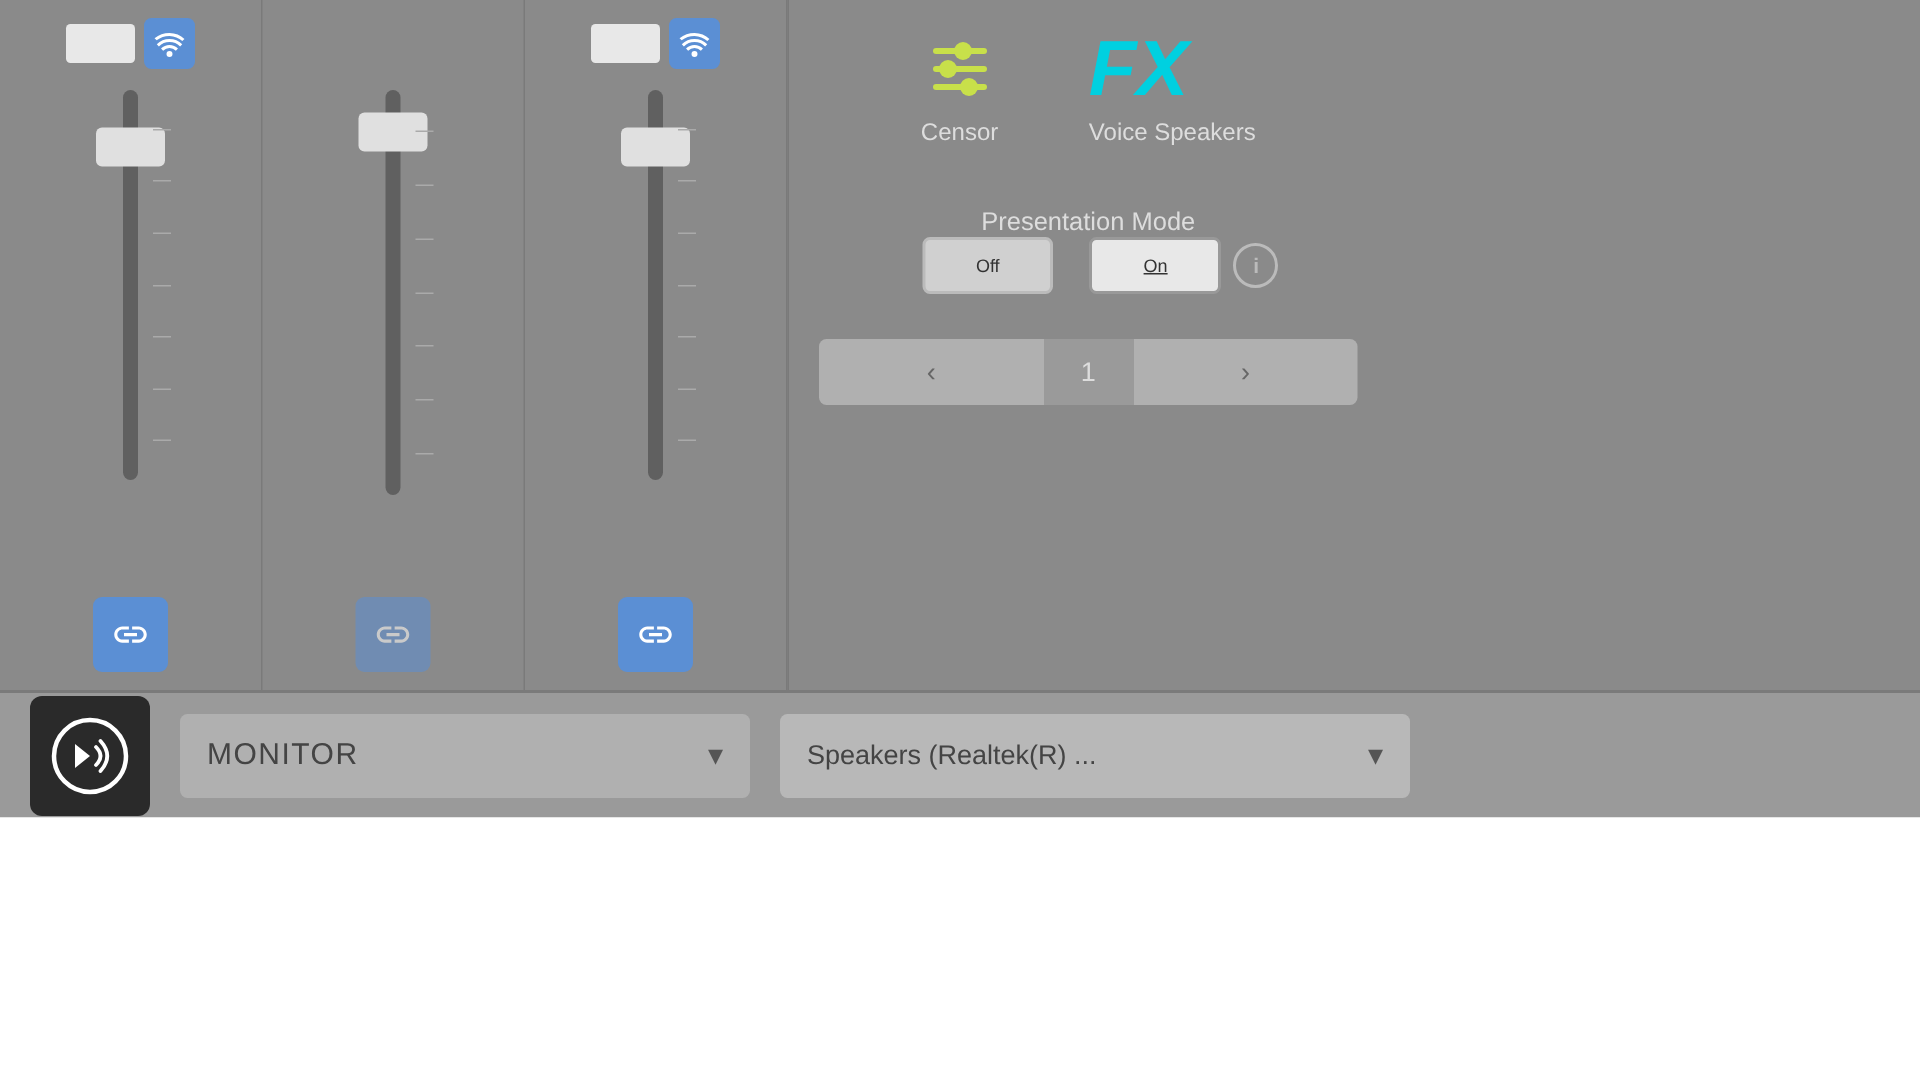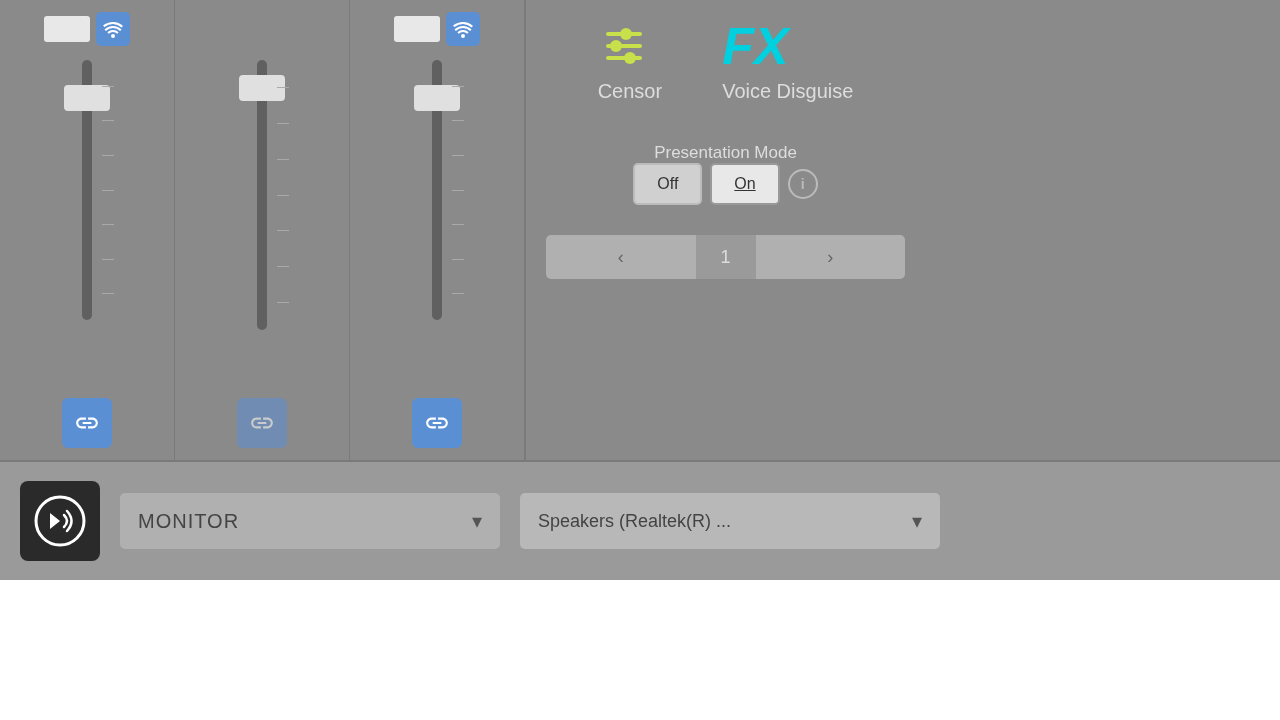--- a/index.html
+++ b/index.html
@@ -46,21 +46,21 @@
     .fx-text {
       color: #00d0e0;
       font-size: 52px;
       font-weight: bold;
       line-height: 1;
       font-style: italic;
     }
 
     .effect-label {
       color: #ddd;
-      font-size: 20px;
+      font-size: 16px;
     }
 
     .presentation-section {
       width: 100%;
       margin-top: 20px;
     }
 
     .presentation-title {
       color: #ddd;
       font-size: 17px;
@@ -68,28 +68,29 @@
     }
 
     .presentation-controls {
       display: flex;
       align-items: center;
       justify-content: center;
       gap: 8px;
     }
 
     .pres-btn {
-      padding: 10px 22px;
-      font-size: 16px;
+      padding: 10px 34px;
+      font-size: 12px;
       border: 2px solid #bbb;
       background: #d0d0d0;
       border-radius: 5px;
       cursor: pointer;
       color: #333;
       font-weight: 500;
+      margin-left: 16px;
     }
 
     .pres-btn.active {
       background: #e8e8e8;
       border-color: #999;
       text-decoration: underline;
     }
 
     .info-btn {
       width: 30px;
@@ -142,21 +143,21 @@
       font-size: 18px;
     }
 
     .page-btn:last-child {
       border-radius: 0 5px 5px 0;
     }
 
     
     .bottom-bar {
       width: 1280px;
-      height: 120px;
+      height: 85px;
       background: #9a9a9a;
       display: flex;
       align-items: center;
       padding: 0 20px;
       gap: 20px;
       border-top: 2px solid #7a7a7a;
     }
 
     .monitor-icon-box {
       width: 80px;
@@ -409,21 +410,21 @@
           <line x1="10" y1="26" x2="42" y2="26" stroke="#c8e04a" stroke-width="4" stroke-linecap="round"></line>
           <circle cx="18" cy="26" r="6" fill="#c8e04a"></circle>
           <line x1="10" y1="38" x2="42" y2="38" stroke="#c8e04a" stroke-width="4" stroke-linecap="round"></line>
           <circle cx="32" cy="38" r="6" fill="#c8e04a"></circle>
         </svg>
         <span class="effect-label">Censor</span>
       </div>
 
       <div class="effect-item">
         <div class="fx-text">FX</div>
-        <span class="effect-label">Voice Disguise</span>
+        <span class="effect-label">Voice Speakers</span>
       </div>
     </div>
 
     <div class="presentation-section">
       <div class="presentation-title">Presentation Mode</div>
       <div class="presentation-controls">
         <button class="pres-btn">Off</button>
         <button class="pres-btn active">On</button>
         <div class="info-btn">
           <span>i</span>

